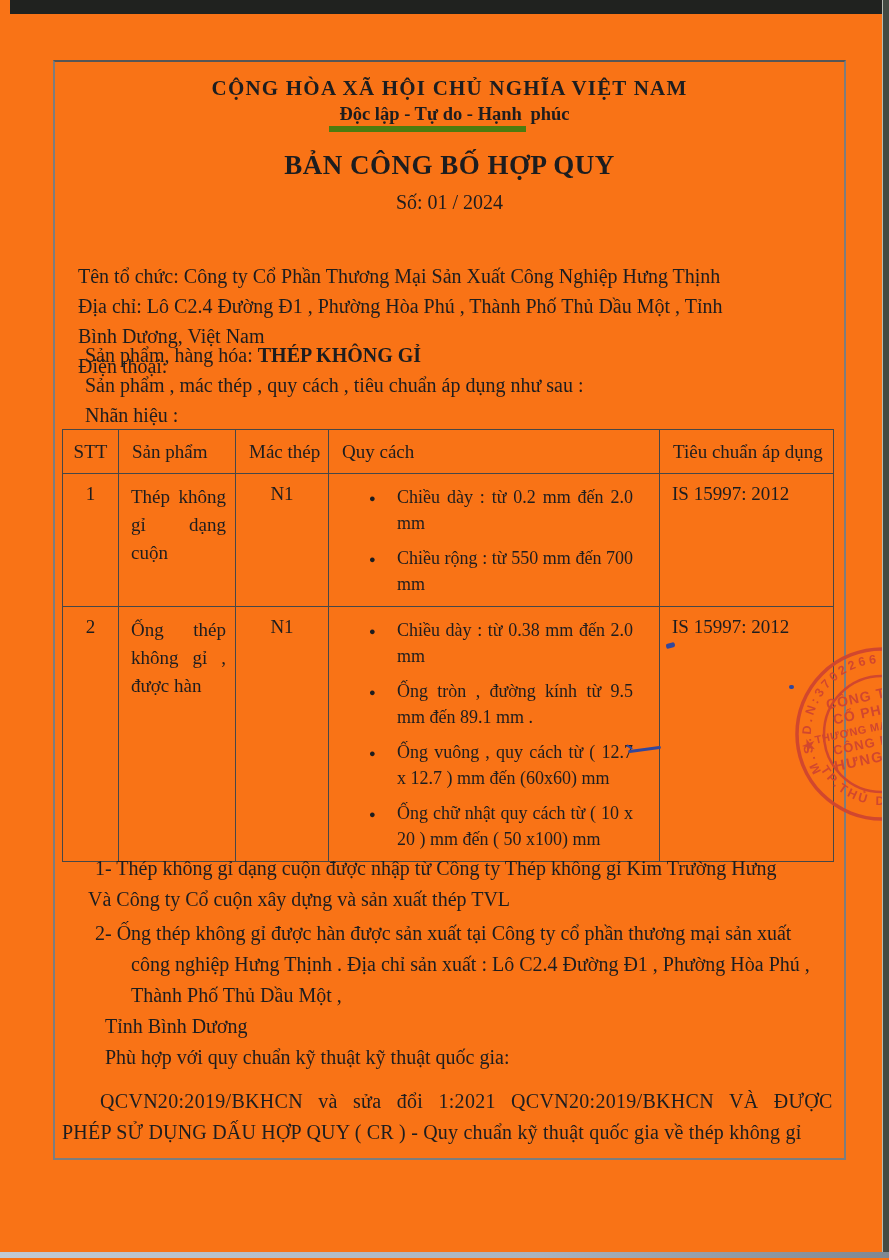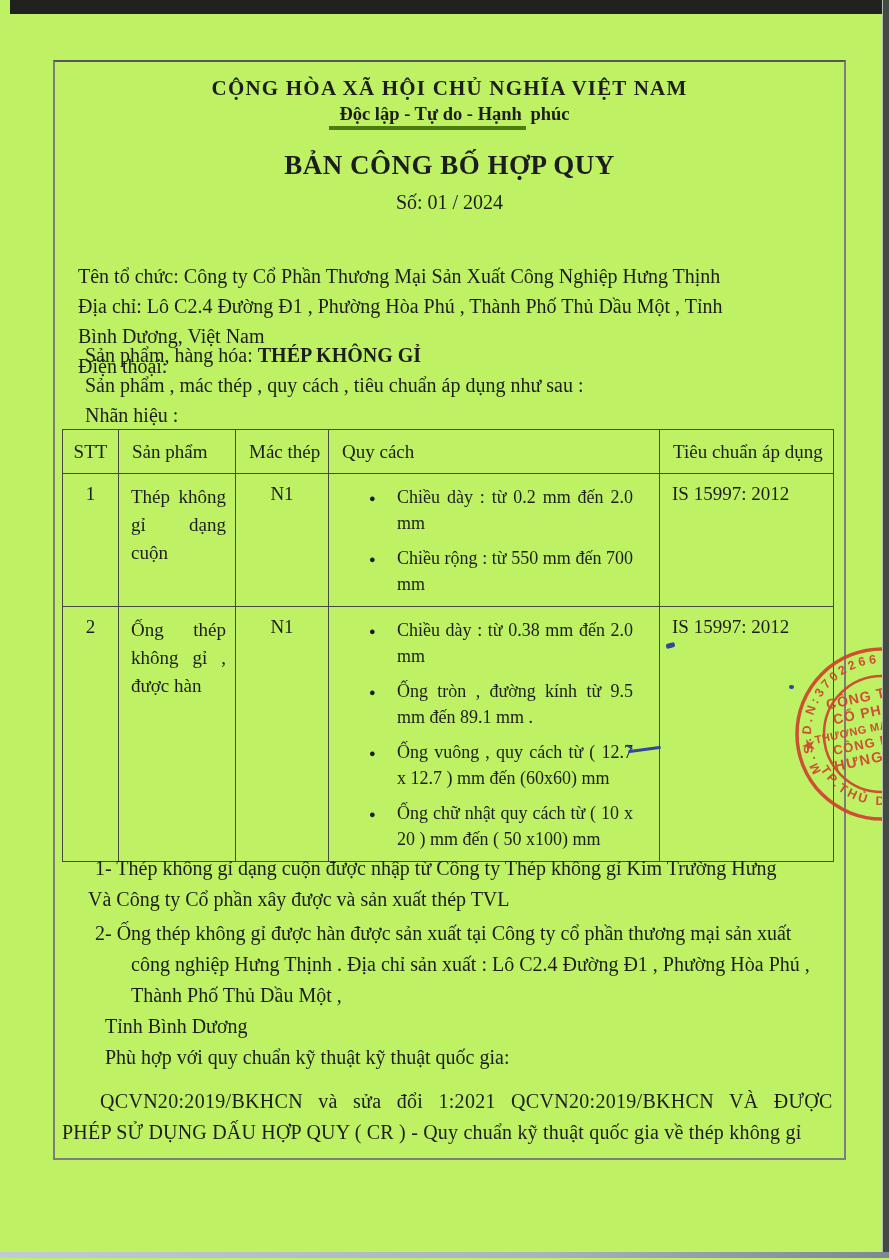--- a/index.html
+++ b/index.html
@@ -1,38 +1,38 @@
 <!DOCTYPE html>
 <html><head>
 <meta charset="utf-8">
 <style>
   * { margin:0; padding:0; box-sizing:border-box; }
   html,body { background:#e9e9e7; }
   .page {
     position:relative; width:889px; height:1260px;
-    background:#bef264; overflow:hidden;
+    background:#f97316; overflow:hidden;
     font-family:"Liberation Serif", serif; color:#1d1d1f;
   }
   
   .strip-top   { position:absolute; left:10px; top:0; right:0; height:14px; background:#20221f; }
   .strip-right { position:absolute; top:0; left:882px; width:7px; height:1253px;
                  background:#434a42; border-left:1px solid #b7bcb3; z-index:30; }
   .strip-bottom{ position:absolute; left:0; top:1252px; width:889px; height:6px;
                  background:linear-gradient(90deg,#c2cad3 0%,#aab4bf 60%,#7d8892 100%); z-index:31; }
 
   
   .frame {
     position:absolute; left:53px; top:60px; width:793px; height:1100px;
     border:2px solid #7d7d7d; border-top-color:#565656; background:transparent;
   }
 
   .center { text-align:center; }
   .country   { position:absolute; top:14px;  left:0; right:0; font-size:21px; font-weight:bold; letter-spacing:1.2px; }
   .motto     { position:absolute; top:42px;  left:0; right:0; font-size:18.5px; font-weight:bold; }
-  .motto-u   { border-bottom:4px solid #4d7c0f; padding:0 4px 2px 10px; }
+  .motto-u   { border-bottom:6px solid #4d7c0f; padding:0 4px 2px 10px; }
   .doc-title { position:absolute; top:88px;  left:0; right:0; font-size:27px; font-weight:bold; letter-spacing:0.5px; }
   .doc-number{ position:absolute; top:129px; left:0; right:0; font-size:20px; }
 
   .org-block     { position:absolute; top:153px; left:23px; right:8px; font-size:20px; line-height:30px;margin-top:46px; }
   .product-block { position:absolute; top:278px; left:30px; right:8px; font-size:20px; line-height:30px; }
   .bold { font-weight:bold; }
 
   
   .doc-table { position:absolute; top:367px; left:7px; border-collapse:collapse; table-layout:fixed; }
   .doc-table th, .doc-table td { border:1.5px solid #474747; vertical-align:top; font-weight:normal; }
@@ -143,21 +143,21 @@
             <li>Ống chữ nhật quy cách từ ( 10 x 20 ) mm đến ( 50 x100) mm</li>
           </ul>
         </td>
         <td class="tc">IS 15997: 2012</td>
       </tr>
     </tbody>
       </table>
 
     <div class="notes">
       <div class="n1">1- Thép không gỉ dạng cuộn được nhập từ Công ty Thép không gỉ Kim Trường Hưng</div>
-      <div class="n2">Và Công ty Cổ phần xây được và sản xuất thép TVL</div>
+      <div class="n2">Và Công ty Cổ cuộn xây dựng và sản xuất thép TVL</div>
       <div class="n3">2- Ống thép không gỉ được hàn được sản xuất tại Công ty cổ phần thương mại sản xuất</div>
       <div class="deep">công nghiệp Hưng Thịnh . Địa chỉ sản xuất : Lô C2.4 Đường Đ1 , Phường Hòa Phú ,</div>
       <div class="deep">Thành Phố Thủ Dầu Một ,</div>
       <div class="n6">Tỉnh Bình Dương</div>
       <div class="n7">Phù hợp với quy chuẩn kỹ thuật kỹ thuật quốc gia:</div>
       <div class="c1">QCVN20:2019/BKHCN và sửa đổi 1:2021 QCVN20:2019/BKHCN VÀ ĐƯỢC</div>
       <div class="c2">PHÉP SỬ DỤNG DẤU HỢP QUY ( CR ) -  Quy chuẩn kỹ thuật quốc gia về thép không gỉ</div>
     </div>
 
   </div>

